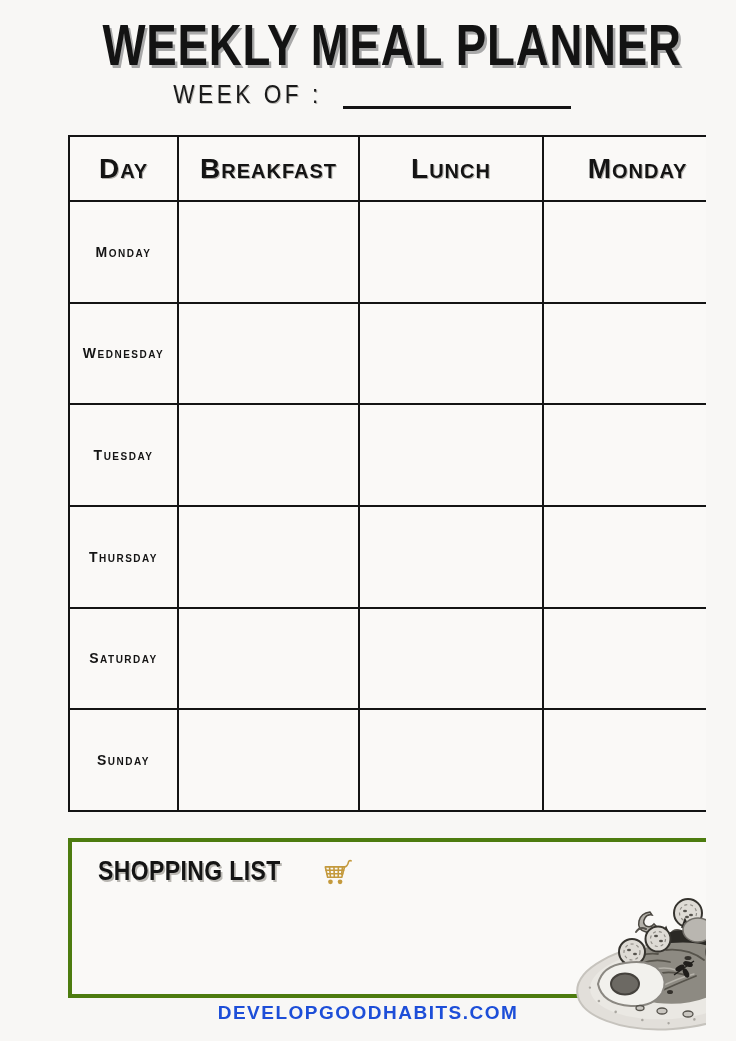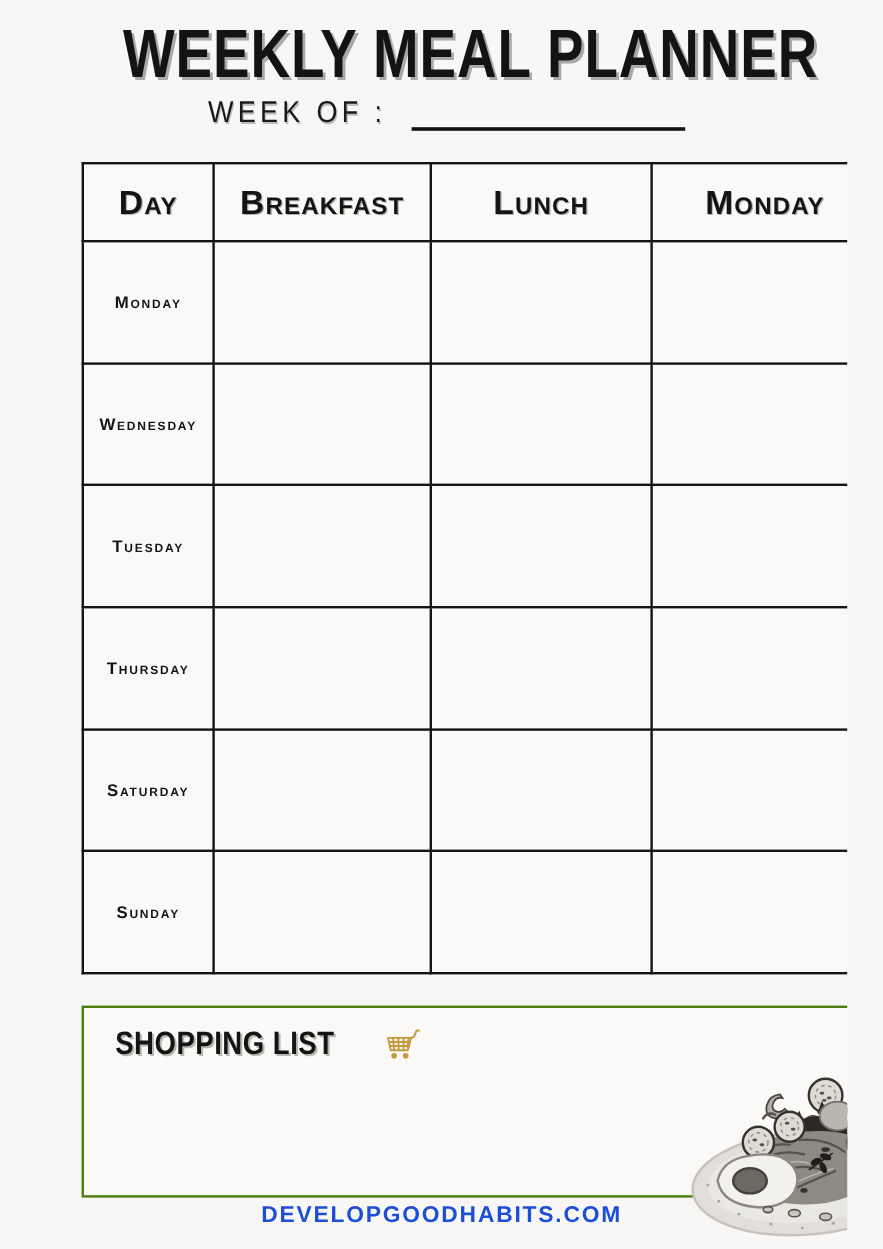--- a/index.html
+++ b/index.html
@@ -46,21 +46,21 @@
   }
   td.day-cell {
     font-variant:small-caps; font-size:14px; font-weight:700; letter-spacing:1.5px;
     color:#141414; text-align:center; vertical-align:middle;
   }
   td.meal-cell { background:#faf9f7; }
 
   
   .shopping-box {
     position:absolute; left:38px; top:838px; width:663px; height:160px;
-    border:2px solid #4d7c0f; background:#faf9f7;
+    border:4px solid #4d7c0f; background:#faf9f7;
   }
   .shopping-header {
     position:absolute; left:26px; top:14px;
     display:flex; align-items:center; gap:9px;
   }
   .shopping-label {
     display:inline-block; font-size:27px; font-weight:800; letter-spacing:0.5px;
     color:#141414; white-space:nowrap;
     transform:scaleX(0.85); transform-origin:left center;
     text-shadow:2px 2px 0 #b9b7b2;

